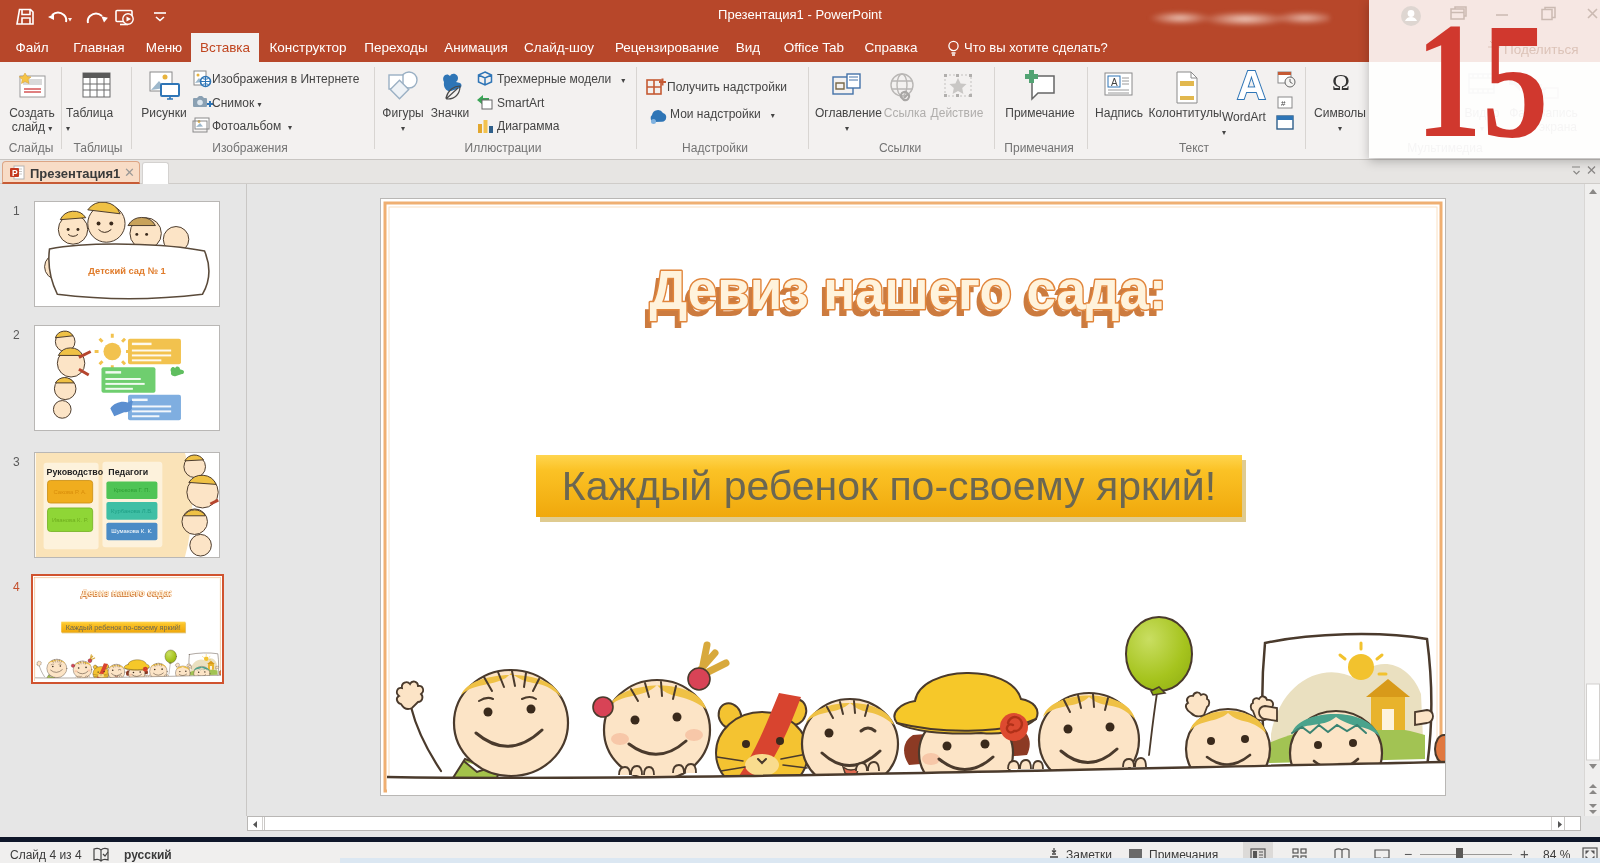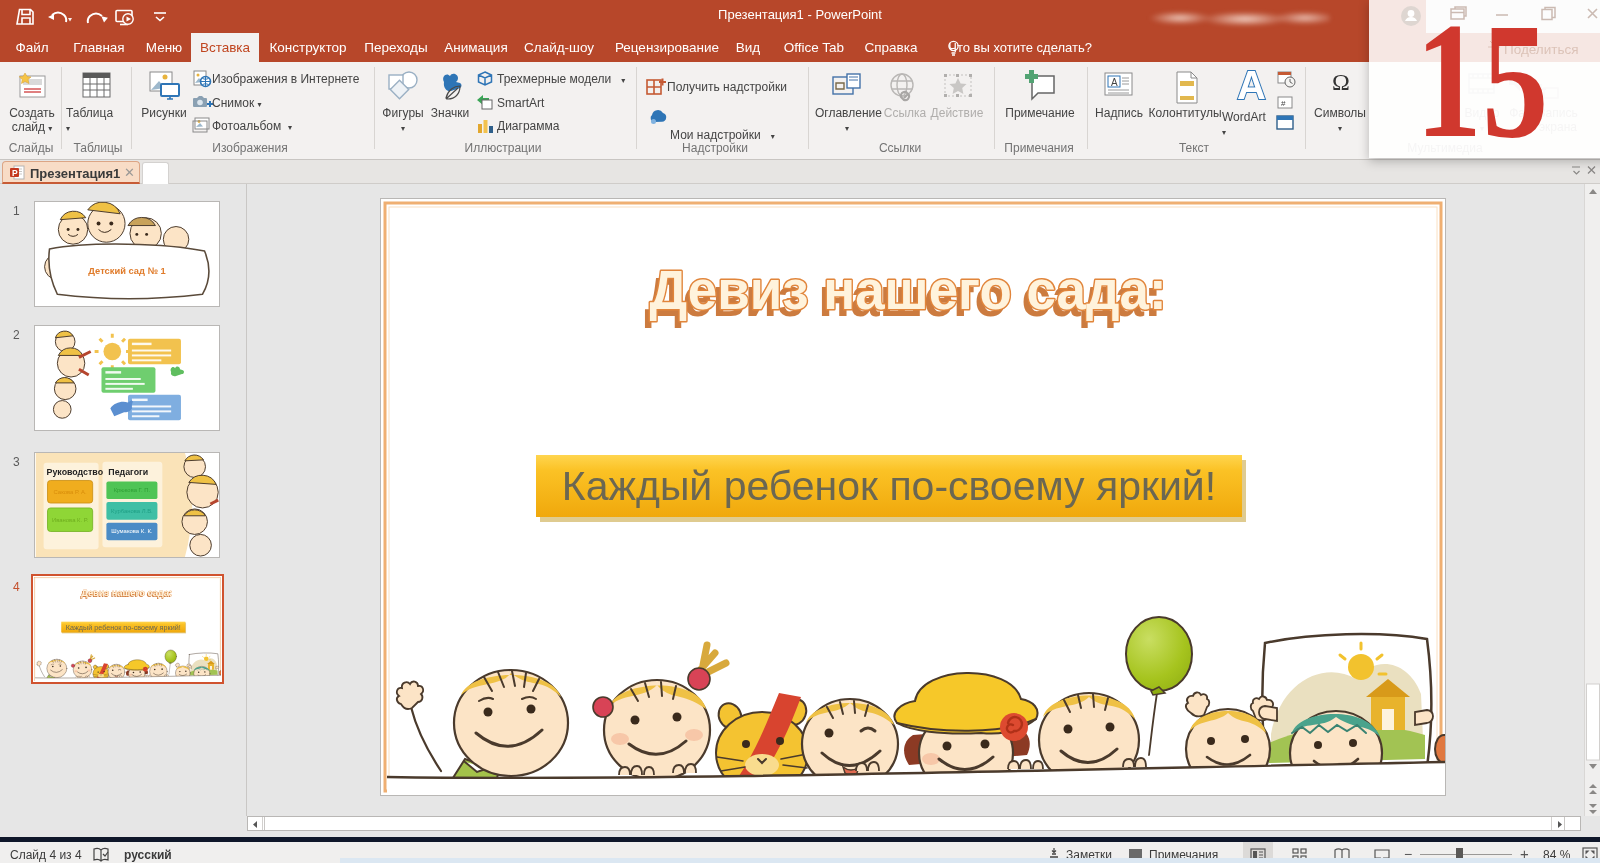--- a/index.html
+++ b/index.html
@@ -1,17 +1,17 @@
 <!DOCTYPE html>
 <html><head><meta charset="utf-8">
 <style>
 *{margin:0;padding:0;box-sizing:border-box}
 html,body{width:1600px;height:863px;overflow:hidden;font-family:"Liberation Sans",sans-serif;background:#e6e6e6}
 .abs{position:absolute}
-#titlebar{left:0;top:0;width:1426px;height:33px;background:#b7472a}
+#titlebar{left:0;top:0;width:1600px;height:33px;background:#b7472a}
 #tabsrow{left:0;top:33px;width:1600px;height:29px;background:#b7472a}
 .tab{position:absolute;top:0;height:29px;line-height:29px;color:#fff;font-size:13.5px;text-align:center}
 .tab.active{background:#f3f1f0;color:#c0451f}
 #ribbon{left:0;top:62px;width:1600px;height:97px;background:#f3f1f0}
 .sep{position:absolute;top:5px;width:1px;height:82px;background:#d8d5d2}
 .glabel{position:absolute;top:79px;font-size:12px;color:#737373;text-align:center;white-space:nowrap}
 .btxt{position:absolute;font-size:12px;color:#444;white-space:nowrap}
 #ribbonline{left:0;top:159px;width:1600px;height:1px;background:#c8c5c2}
 #tabstrip{left:0;top:160px;width:1600px;height:24px;background:#e7e5e3;border-bottom:1px solid #cfccc9}
 #canvas{left:0;top:184px;width:1600px;height:632px;background:#e6e6e6}
@@ -59,21 +59,21 @@
  <div class="tab" style="left:612px;width:110px">Рецензирование</div>
  <div class="tab" style="left:728px;width:40px">Вид</div>
  <div class="tab" style="left:776px;width:76px">Office Tab</div>
  <div class="tab" style="left:858px;width:66px">Справка</div>
  <svg class="abs" style="left:946px;top:7px" width="15" height="17" viewBox="0 0 15 17">
   <g fill="none" stroke="#fff" stroke-width="1.3">
    <circle cx="7.5" cy="6" r="4.6"></circle>
    <path d="M5.5 13 h4 M6 15 h3"></path>
   </g>
  </svg>
- <div class="tab" style="left:932px;width:160px;text-align:right;font-size:13px">Что вы хотите сделать?</div>
+ <div class="tab" style="left:964px;width:160px;text-align:left;font-size:13px">Что вы хотите сделать?</div>
 </div>
 <div class="abs" id="ribbon">
 <svg class="abs" style="left:0;top:0" width="1600" height="97" viewBox="0 0 1600 97">
 
  <g transform="translate(17,10)">
   <rect x="3" y="4" width="25" height="21" fill="#fff" stroke="#9a9a9a"></rect>
   <rect x="6" y="7" width="19" height="6" fill="#d9d9d9"></rect>
   <path d="M7 17 h17 M7 20 h17" stroke="#c00000" stroke-width="1"></path>
   <path d="M8 1 l2 3.5 4 .5 -3 2.5 1 4 -4 -2 -3.5 2 .7 -4 -3 -2.8 4 -.4 z" fill="#f6c445" stroke="#d8a43a" stroke-width=".6"></path>
  </g>
@@ -234,21 +234,21 @@
 <div class="btxt" style="left:134px;top:44px;width:60px;text-align:center">Рисунки</div>
 <div class="btxt" style="left:212px;top:10px">Изображения в Интернете</div>
 <div class="btxt" style="left:212px;top:34px">Снимок <span style="font-size:8px">▾</span></div>
 <div class="btxt" style="left:212px;top:57px">Фотоальбом &nbsp;<span style="font-size:8px">▾</span></div>
 <div class="btxt" style="left:373px;top:44px;width:60px;text-align:center">Фигуры<br><span style="font-size:8px">▾</span></div>
 <div class="btxt" style="left:420px;top:44px;width:60px;text-align:center">Значки</div>
 <div class="btxt" style="left:497px;top:10px">Трехмерные модели &nbsp;&nbsp;<span style="font-size:8px">▾</span></div>
 <div class="btxt" style="left:497px;top:34px">SmartArt</div>
 <div class="btxt" style="left:497px;top:57px">Диаграмма</div>
 <div class="btxt" style="left:667px;top:18px">Получить надстройки</div>
-<div class="btxt" style="left:670px;top:66px">Мои надстройки &nbsp;&nbsp;<span style="font-size:8px">▾</span></div>
+<div class="btxt" style="left:670px;top:45px">Мои надстройки &nbsp;&nbsp;<span style="font-size:8px">▾</span></div>
 <div class="btxt" style="left:815px;top:44px;width:64px;text-align:center">Оглавление<br><span style="font-size:8px">▾</span></div>
 <div class="btxt" style="left:880px;top:44px;width:50px;text-align:center;color:#b0aeac">Ссылка</div>
 <div class="btxt" style="left:928px;top:44px;width:58px;text-align:center;color:#b0aeac">Действие</div>
 <div class="btxt" style="left:1002px;top:44px;width:76px;text-align:center">Примечание</div>
 <div class="btxt" style="left:1090px;top:44px;width:58px;text-align:center">Надпись</div>
 <div class="btxt" style="left:1146px;top:44px;width:78px;text-align:center">Колонтитулы</div>
 <div class="btxt" style="left:1222px;top:48px;width:56px;text-align:left">WordArt<br><span style="font-size:8px">▾</span></div>
 <div class="btxt" style="left:1310px;top:44px;width:60px;text-align:center">Символы<br><span style="font-size:8px">▾</span></div>
 <div class="btxt" style="left:1460px;top:44px;width:44px;text-align:center;color:#b5b1ae">Видео<br><span style="font-size:8px">▾</span></div>
 <div class="btxt" style="left:1506px;top:44px;width:36px;text-align:center;color:#b5b1ae">Файл</div>

